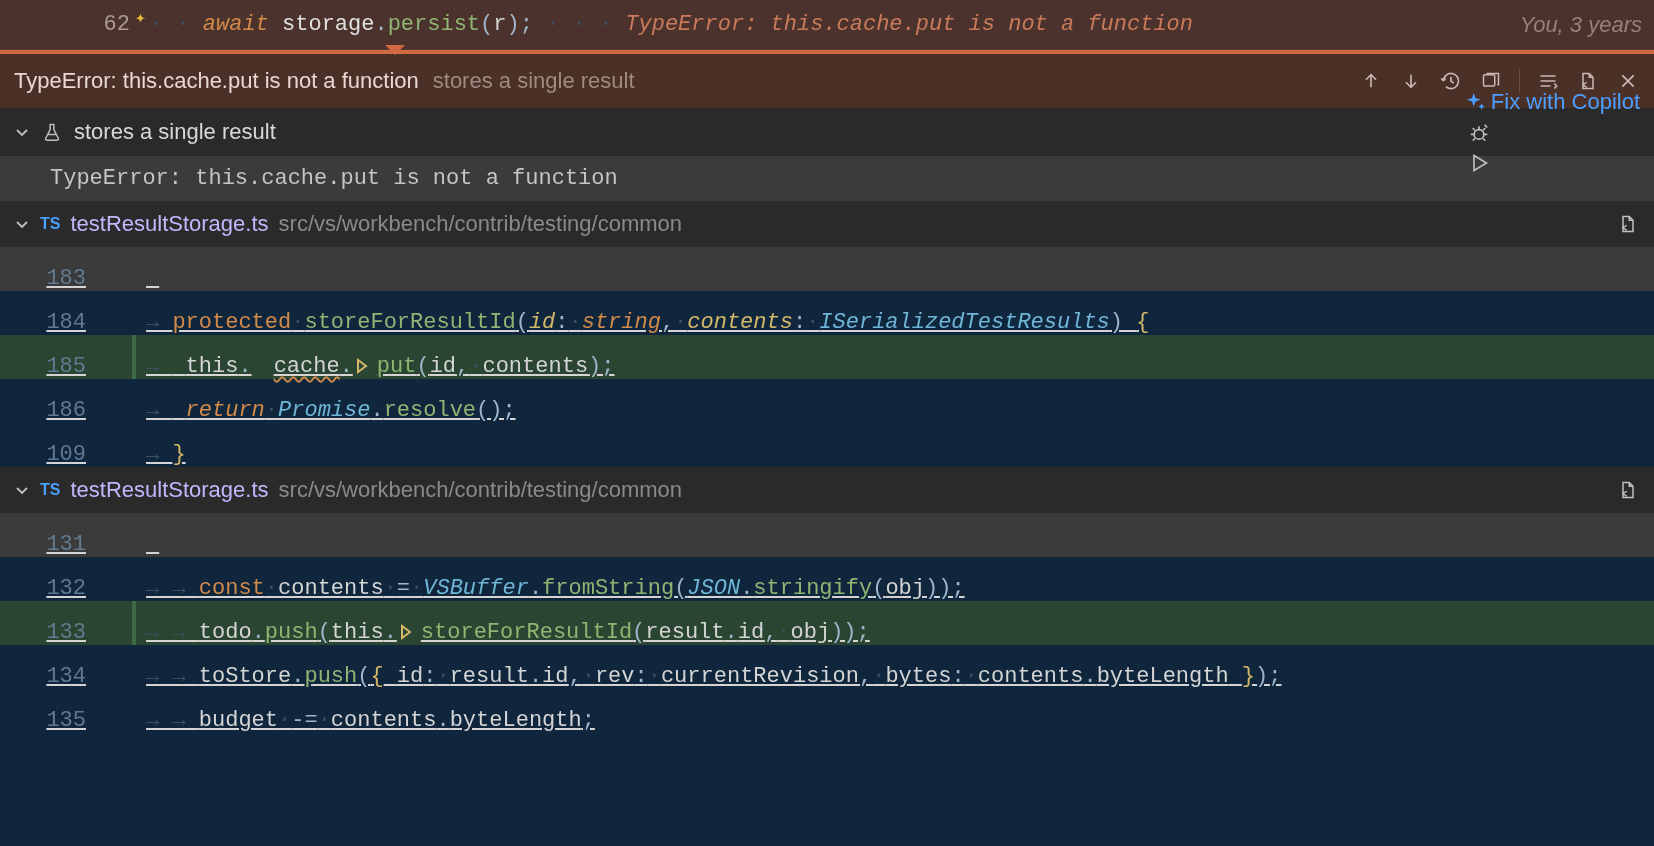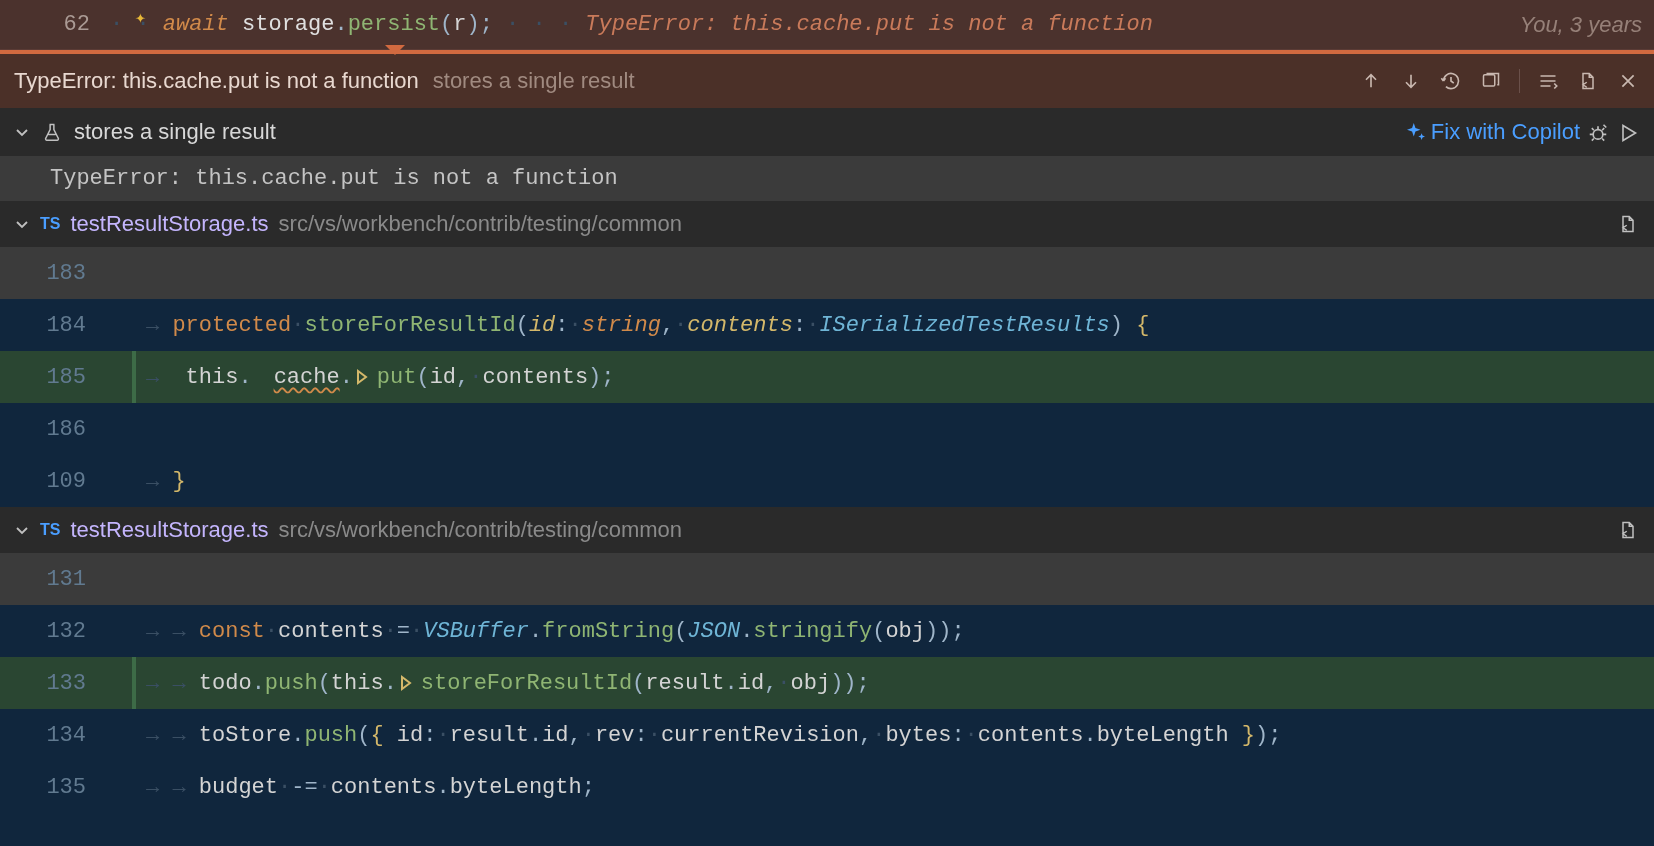--- a/index.html
+++ b/index.html
@@ -13,20 +13,21 @@
   overflow: hidden;
 }
 .sans { font-family: -apple-system, BlinkMacSystemFont, 'Segoe UI', sans-serif; }
 .top-code-line {
   display: flex;
   align-items: center;
   height: 50px;
   background: #4b322d;
   position: relative;
   border-bottom: 1px solid #5a3b35;
+  padding-left: 40px;
 }
 .top-code-line .ln {
   width: 110px;
   text-align: right;
   padding-right: 20px;
   color: #aa9a94;
   font-size: 22px;
 }
 .top-code-line .code {
   flex: 1;
@@ -77,21 +78,21 @@
   align-items: center;
   height: 48px;
   background: #2a2a2a;
   padding: 0 14px;
   justify-content: space-between;
 }
 .test-header .left { display: flex; align-items: center; gap: 12px; }
 .chevron { color: #c0c0c0; cursor: pointer; font-size: 16px; }
 .beaker { color: #c0c0c0; }
 .test-name { color: #d8d8d8; font-size: 22px; }
-.test-actions { display: flex; align-items: flex-end; gap: 6px; color: #c0c0c0; }
+.test-actions { display: flex; align-items: flex-start; gap: 6px; color: #c0c0c0; flex-direction: column; }
 .fix-copilot { color: #4a9eff; display: flex; align-items: center; gap: 6px; cursor: pointer; }
 
 .msg-row {
   background: #3b3b3b;
   padding: 10px 0 10px 50px;
   color: #c4c4c4;
   font-size: 22px;
   white-space: pre;
 }
 
@@ -103,21 +104,21 @@
   padding: 0 14px;
   justify-content: space-between;
 }
 .file-header .left { display: flex; align-items: center; gap: 10px; }
 .ts-badge { color: #4a9eff; font-size: 16px; font-weight: bold; }
 .file-name { color: #c4b5fd; font-size: 22px; }
 .file-path { color: #8a8a8a; font-size: 22px; }
 .goto-icon { color: #c0c0c0; cursor: pointer; }
 
 .code-block { background: #10263d; }
-.code-row { display: flex; height: 52px; align-items: center; position: relative; }
+.code-row { display: flex; height: 44px; align-items: flex-end; position: relative; text-decoration: underline; }
 .code-row .ln {
   width: 110px; text-align: right; padding-right: 24px;
   color: #617a90; font-size: 22px;
 }
 .code-row .gutter {
   position: absolute; left: 132px; top: 0; bottom: 0; width: 4px;
 }
 .code-row .code { white-space: pre; padding-left: 36px; font-size: 22px; }
 .code-row.added { background: #2a4632; }
 .code-row.added .gutter { background: #3d6b47; }
@@ -273,20 +274,21 @@
   <div class="code-row added">
     <span class="ln">185</span>
     <span class="gutter"></span>
     <span class="code"><span class="invis">→ </span><span class="ident"> </span><span class="ident">this</span><span class="dot">.</span><span class="ident squiggle">cache</span><span class="dot">.</span><span class="inlay-shape"><svg width="16" height="16" viewBox="0 0 16 16" fill="none" stroke="#d4b86a" stroke-width="2">
             <path d="M4 2v12l8-6z"></path>
           </svg></span><span class="fn">put</span><span class="punct">(</span><span class="ident">id</span><span class="punct">,</span><span class="invis">·</span><span class="ident">contents</span><span class="punct">);</span></span>
   </div>
   <div class="code-row">
     <span class="ln">186</span>
     <span class="gutter"></span>
+    <span class="code"><span class="invis">→ </span><span class="ident"> </span><span class="ret">return</span><span class="invis">·</span><span class="promise">Promise</span><span class="dot">.</span><span class="fn">resolve</span><span class="punct">();</span></span>
   </div>
   <div class="code-row">
     <span class="ln">109</span>
     <span class="gutter"></span>
     <span class="code"><span class="invis">→ </span><span class="brace">}</span></span>
   </div>
 </div>
 
 <div class="file-header sans">
   <div class="left">

